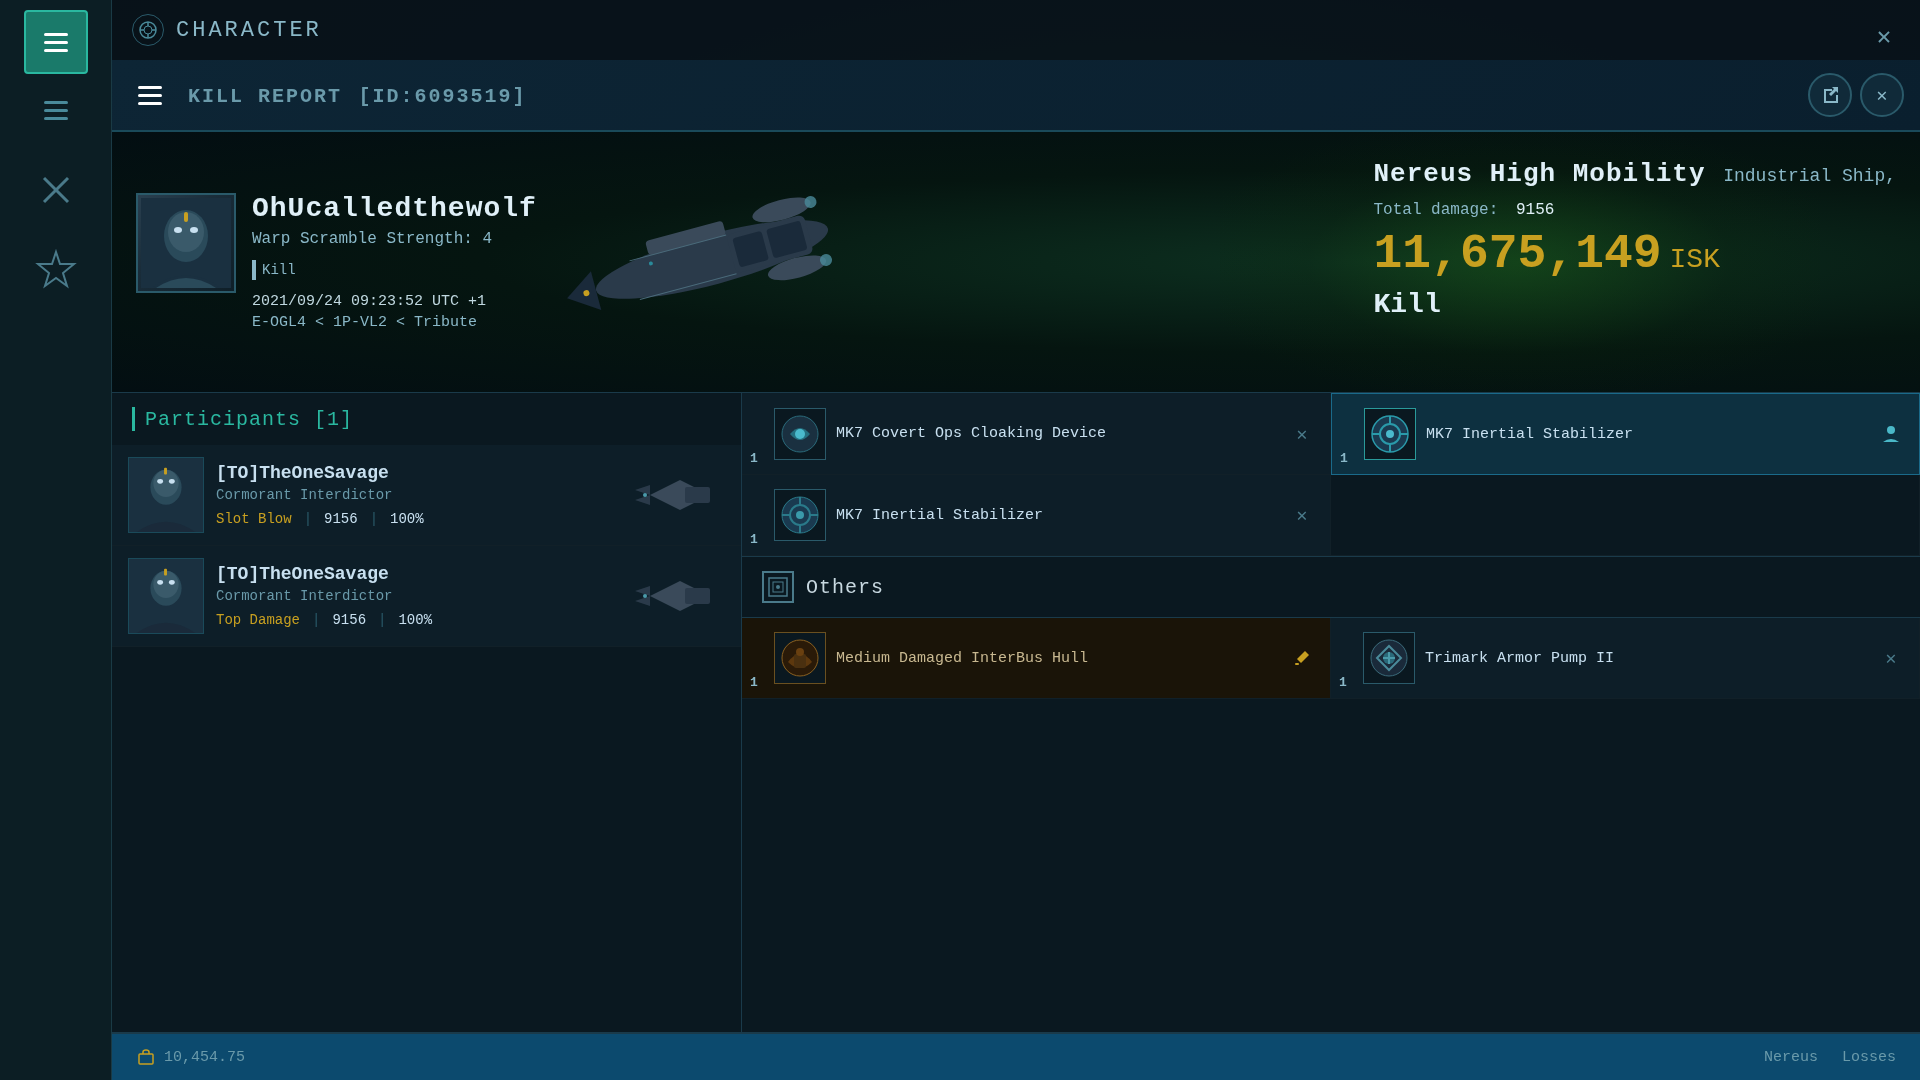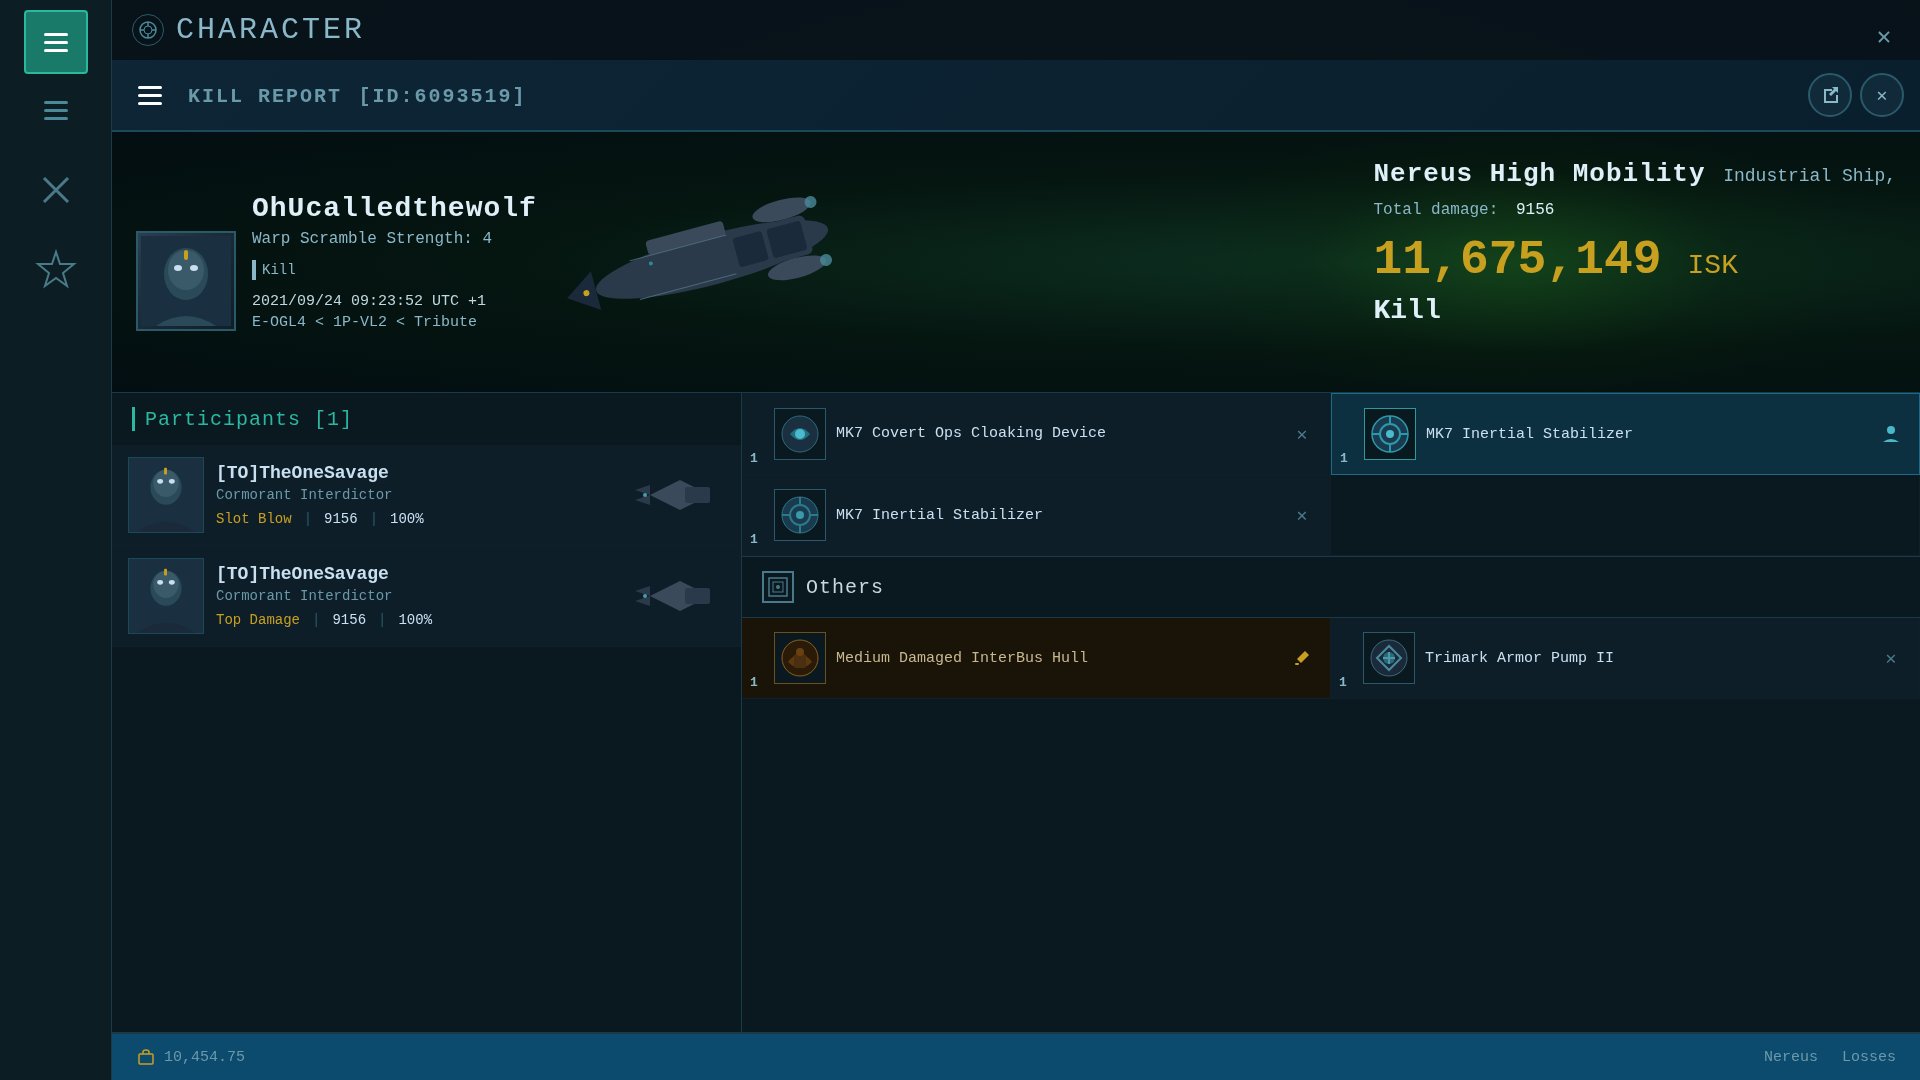--- a/index.html
+++ b/index.html
@@ -155,21 +155,21 @@
       top: 0;
       width: 600px;
       height: 260px;
       background: radial-gradient(ellipse at 50% 50%, rgba(30,100,20,0.4) 0%, rgba(10,40,10,0.2) 50%, transparent 80%);
     }
 
     .killer-info {
       position: relative;
       z-index: 2;
       display: flex;
-      align-items: flex-end;
+      align-items: flex-start;
       gap: 16px;
       padding: 20px 24px;
     }
 
     .killer-avatar {
       width: 100px;
       height: 100px;
       border: 2px solid #2a5a6a;
       background: linear-gradient(135deg, #1a3040, #0d2030);
       display: flex;
@@ -594,21 +594,21 @@
       border: 1px solid #2a5a6a;
       border-radius: 50%;
       display: flex;
       align-items: center;
       justify-content: center;
       color: #4a8a9a;
       font-size: 16px;
     }
 
     .char-title {
-      font-size: 30px;
+      font-size: 22px;
       color: #8ab8c8;
       letter-spacing: 3px;
       text-transform: uppercase;
     }
 
     
     ::-webkit-scrollbar { width: 6px; }
     ::-webkit-scrollbar-track { background: #0a1820; }
     ::-webkit-scrollbar-thumb { background: #1a4a5a; border-radius: 3px; }
   </style>
@@ -757,21 +757,21 @@
 
     <div class="ship-info">
       <div>
         <span class="ship-name">Nereus High Mobility</span>
         <span class="ship-type" style="font-size:18px; color:#8ab8c8; margin-left:8px;">Industrial Ship,</span>
       </div>
       <div style="margin-top:12px;">
         <span class="total-damage-label">Total damage:</span>
         <span class="total-damage-value" style="color:#e0f0f8; font-size:16px; margin-left:8px;">9156</span>
       </div>
-      <div style="margin-top:6px; display:flex; align-items:baseline; gap:26px;">
+      <div style="display:flex; align-items:baseline; gap:8px;">
         <span class="isk-value">11,675,149</span>
         <span class="isk-label">ISK</span>
       </div>
       <div class="kill-final">Kill</div>
     </div>
   </div>
 
   <div class="content-area">
 
     <div class="participants-panel">

